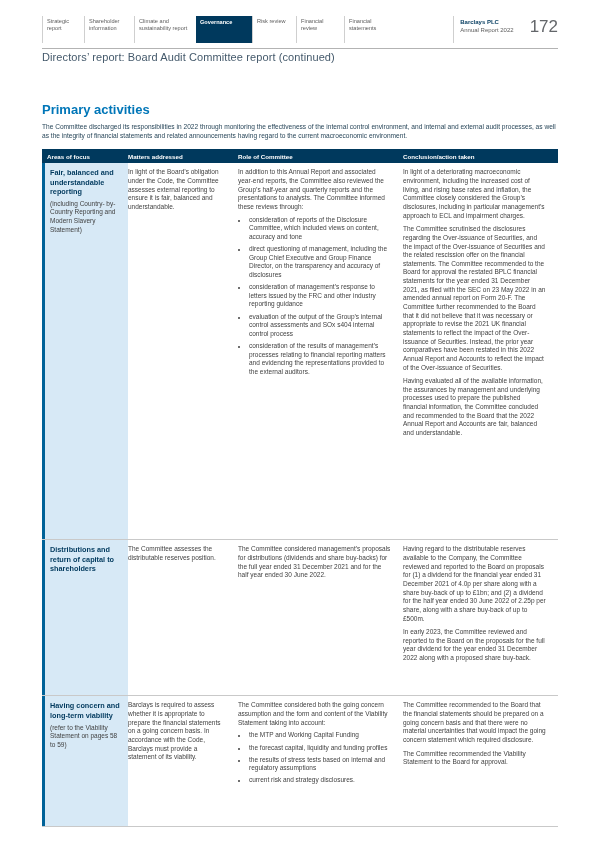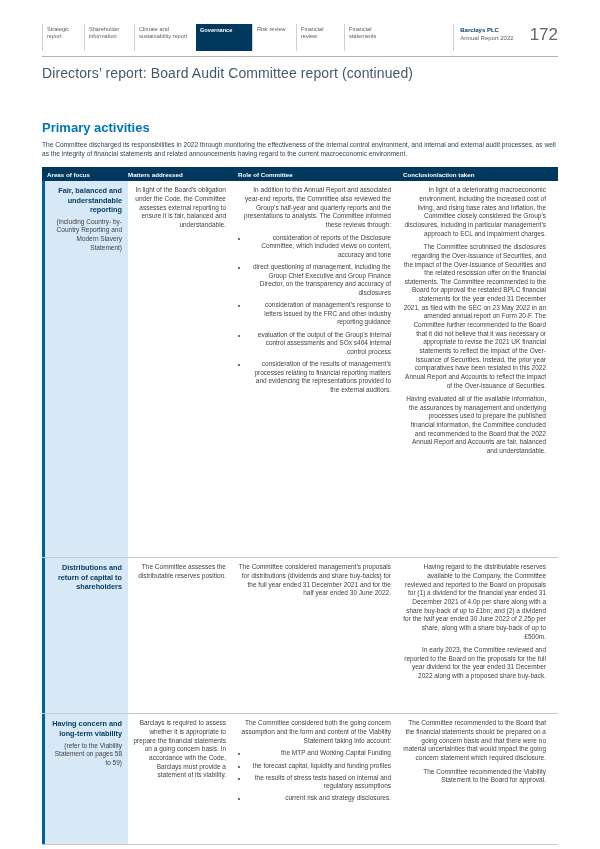--- a/index.html
+++ b/index.html
@@ -2,21 +2,21 @@
 <html><head>
 <meta charset="utf-8">
 <style>
   * { margin:0; padding:0; box-sizing:border-box; }
   html,body { background:#ffffff; }
   body {
     width:600px; height:849px; overflow:hidden; position:relative;
     font-family:"Liberation Sans", sans-serif; color:#404040;
     -webkit-font-smoothing:antialiased;
   }
-  .page { padding:24px 42px 0 42px; }
+  .page { padding:16px 42px 0 42px; }
 
   
   .topnav { display:flex; align-items:stretch; height:27px; }
   .tab {
     font-size:5.6px; line-height:1.25; color:#5d5d5d;
     padding:2px 4px 2px 4px; border-left:1px solid #cfcfcf;
   }
   .tab-strategic { width:42px; }
   .tab-shareholder { width:50px; }
   .tab-climate { width:62px; }
@@ -34,42 +34,42 @@
   .brand-name { font-weight:bold; color:#00395d; }
   .brand-sub { color:#5d5d5d; }
   .page-number {
     margin-left:16px; font-size:17px; color:#63666a; line-height:1;
     padding-top:2px;
   }
   .header-rule { border-bottom:1px solid #b3b3b3; margin-top:5px; }
 
   
   h1.doc-title {
-    margin-top:8px; font-size:14px; font-weight:400; color:#44596b;
+    margin-top:2px; font-size:11px; font-weight:400; color:#44596b;
     letter-spacing:0.1px;
   }
   .primary-section { margin-top:39px; }
   h2.section-heading { font-size:13px; font-weight:bold; color:#0076b8; }
   p.section-intro {
     margin-top:5px; font-size:6.6px; line-height:1.4; color:#29475a;
     max-width:516px;
   }
 
   
   .acts-table { margin-top:9px; width:516px; }
   .thead { display:flex; background:#00395d; color:#ffffff; }
   .thead .hc { font-size:6.2px; font-weight:bold; padding:3.5px 6px 3.5px 0; }
   .thead .hc.c1 { padding-left:5px; }
   .c1 { width:86px; flex:none; }
   .c2 { width:110px; flex:none; }
   .c3 { width:165px; flex:none; }
   .c4 { width:155px; flex:none; }
 
   .trow { display:flex; border-bottom:1px solid #c9c9c9; align-items:stretch; }
-  .trow .cell { font-size:6.5px; line-height:1.33; color:#3f3f3f; padding:5px 12px 5px 0;text-align:right; }
+  .trow .cell { font-size:6.5px; line-height:1.33; color:#3f3f3f; padding:5px 12px 5px 0; }
   .trow .cell.c1 {
     background:#d7e9f6; border-left:3px solid #006298;
     padding:5px 6px 5px 5px;
   }
   .row-title { font-size:7.3px; font-weight:bold; color:#00395d; line-height:1.25; }
   .row-sub { margin-top:4px; font-size:6.5px; color:#3f3f3f; line-height:1.33; }
   .cell p + p { margin-top:5px; }
   .cell ul { margin-top:4px; padding-left:10px; list-style:disc; }
   .cell li { margin-bottom:3.5px; padding-left:1px; }
   .cell li::marker { color:#3f3f3f; font-size:6px; }

